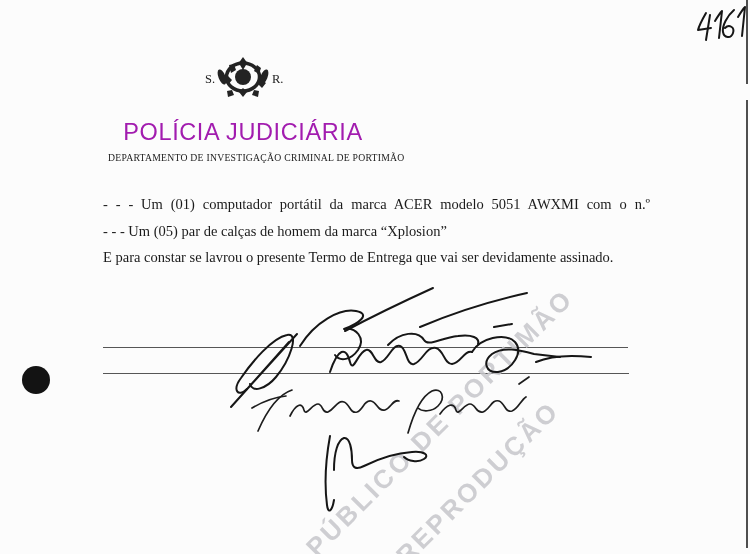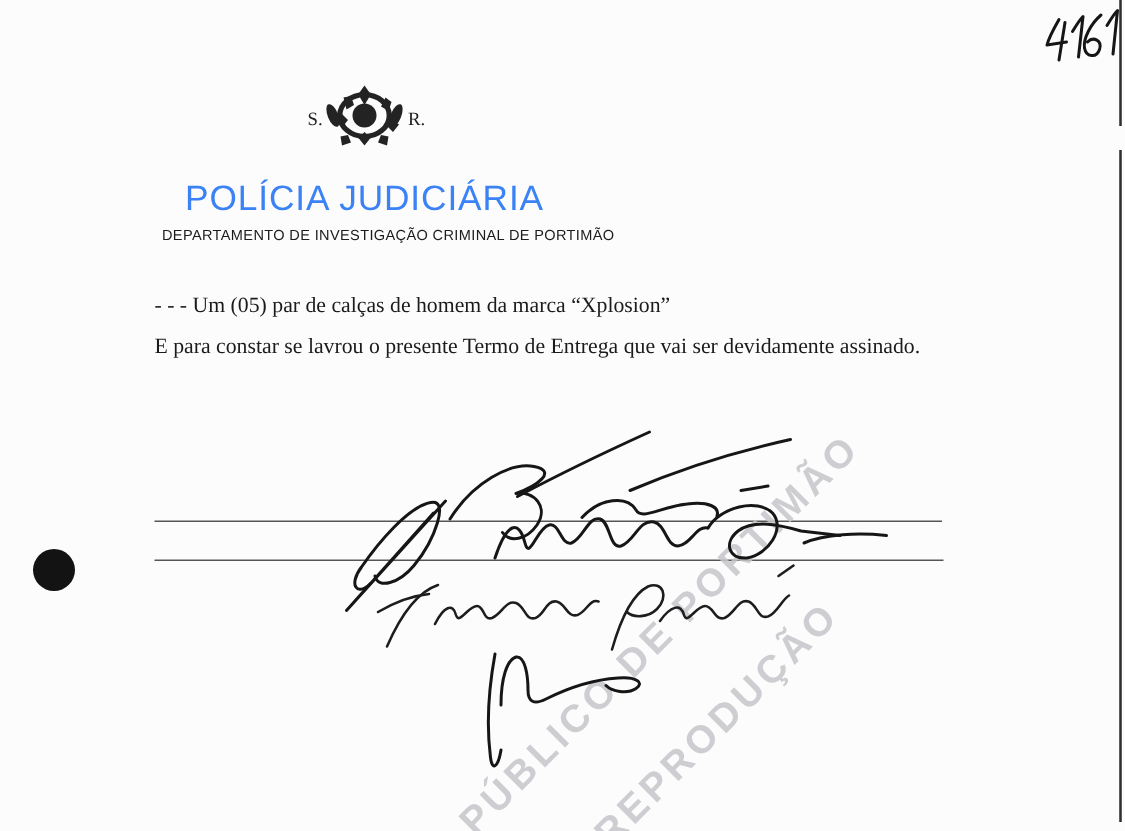--- a/index.html
+++ b/index.html
@@ -8,25 +8,25 @@
     overflow:hidden;font-family:"Liberation Serif",serif;color:#1f1f1f;
   }
   .abs{position:absolute;}
   .ctr{transform:translateX(-50%);white-space:nowrap;}
   .sov{font-family:"Liberation Serif",serif;font-size:12.5px;color:#222;}
   .ministry{
     font-family:"Liberation Sans",sans-serif;font-size:11.5px;color:#1c1c1c;
     letter-spacing:0.4px;font-weight:500;
   }
   .agency{
-    font-family:"Liberation Sans",sans-serif;font-size:23.5px;color:#3b82f6;
+    font-family:"Liberation Sans",sans-serif;font-size:23.5px;color:#a21caf;
     letter-spacing:0.6px;font-weight:500;
   }
   .department{
-    font-family:Liberation Sans, sans-serif;font-size:9.7px;color:#1c1c1c;
+    font-family:Liberation Serif, serif;font-size:9.7px;color:#1c1c1c;
     letter-spacing:0.25px;font-weight:500;white-space:nowrap;
   }
   .bodytext{
     left:103px;top:191px;width:547px;
     font-size:14.5px;line-height:26.6px;color:#1b1b1b;
   }
   .bodytext p{margin:0;white-space:nowrap;}
   .bodytext p.justify{
     white-space:normal;text-align:justify;text-align-last:justify;
   }
@@ -53,20 +53,21 @@
 
   <div class="abs sov" style="left:205px;top:72px;">S.</div>
   <div class="abs sov" style="left:272px;top:72px;">R.</div>
 
 
   <div class="abs ctr agency" style="left:243px;top:119px;">POLÍCIA JUDICIÁRIA</div>
 
   <div class="abs department" style="left:108px;top:152px;">DEPARTAMENTO DE INVESTIGAÇÃO CRIMINAL DE PORTIMÃO</div>
 
   <div class="abs bodytext">
+    <p class="justify">- - - Um (01) computador portátil da marca ACER modelo 5051 AWXMI com o n.º</p>
     <p>- - - Um (05) par de calças de homem da marca “Xplosion”</p>
     <p>E para constar se lavrou o presente Termo de Entrega que vai ser devidamente assinado.</p>
   </div>
 
   <div class="sigline" style="left:103px;top:347px;width:525px;"></div>
   <div class="sigline" style="left:103px;top:373px;width:526px;"></div>
 
   <div class="watermark" style="left:300px;top:541px;">PÚBLICO DE PORTIMÃO</div>
   <div class="watermark" style="left:390px;top:549px;">REPRODUÇÃO</div>
 

